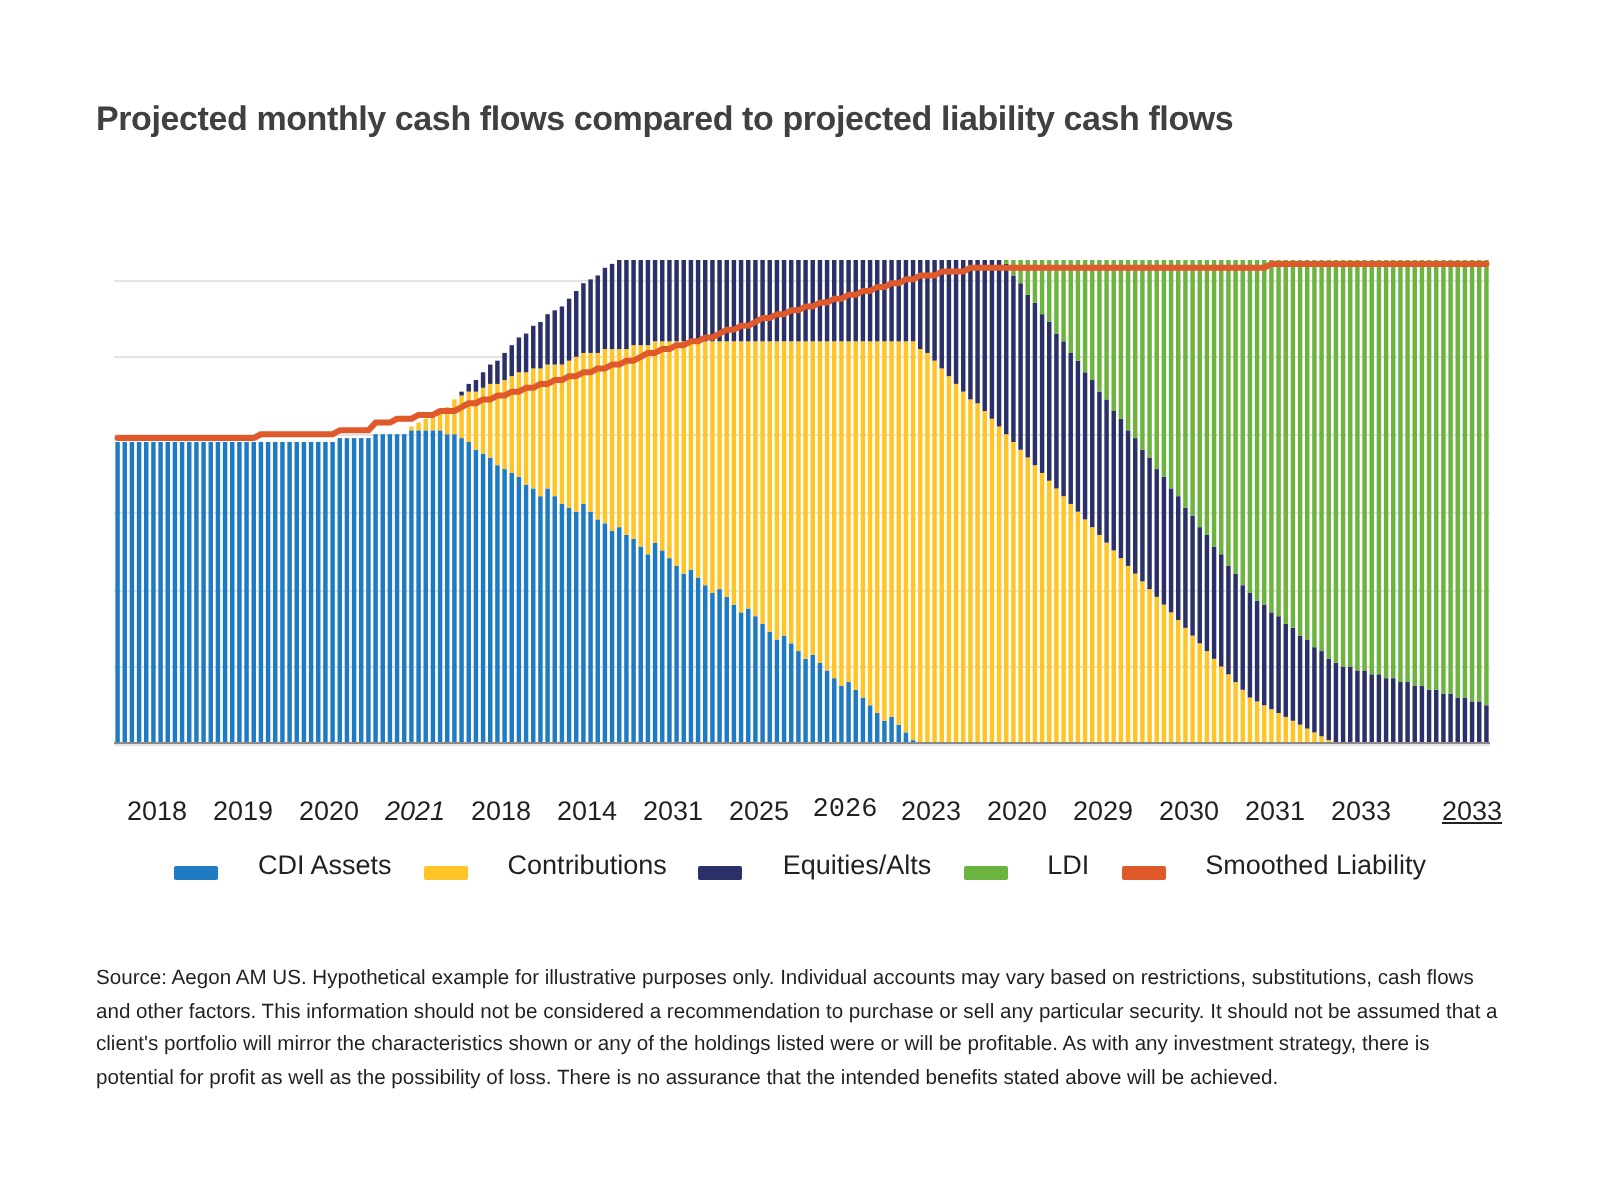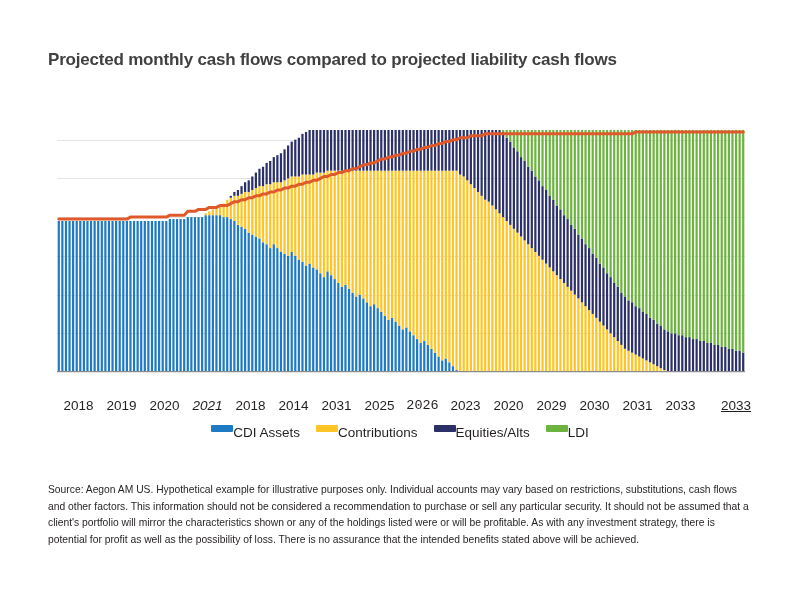--- a/index.html
+++ b/index.html
@@ -64,21 +64,21 @@
     position:absolute;
     left:0; top:425px;
     width:800px;
     display:flex;
     justify-content:center;
     align-items:center;
     gap:16px;
     font-size:13.5px;
     color:#231f20;
   }
-  .legend-item{display:flex;align-items:flex-start;gap:0;white-space:nowrap;}
+  .legend-item{display:flex;align-items:flex-end;gap:20px;white-space:nowrap;}
   .legend-swatch{
     display:inline-block;
     width:22px;height:7px;
     border-radius:1px;
     flex:0 0 auto;
   }
 
   
   .footnote{
     position:absolute;
@@ -611,17 +611,21 @@
         <span>Contributions</span>
       </div>
       <div class="legend-item">
         <span class="legend-swatch" style="background: rgb(43, 48, 104);"></span>
         <span>Equities/Alts</span>
       </div>
       <div class="legend-item">
         <span class="legend-swatch" style="background: rgb(108, 179, 63);"></span>
         <span>LDI</span>
       </div>
+      <div class="legend-item">
+        <span class="legend-swatch" style="background: rgb(224, 89, 42);"></span>
+        <span>Smoothed Liability</span>
+      </div>
     </div>
 
   <div class="footnote">Source: Aegon AM US. Hypothetical example for illustrative purposes only. Individual accounts may vary based on restrictions, substitutions, cash flows and other factors. This information should not be considered a recommendation to purchase or sell any particular security. It should not be assumed that a client's portfolio will mirror the characteristics shown or any of the holdings listed were or will be profitable. As with any investment strategy, there is potential for profit as well as the possibility of loss. There is no assurance that the intended benefits stated above will be achieved.</div>
 
 </div>
 
 </body></html>

